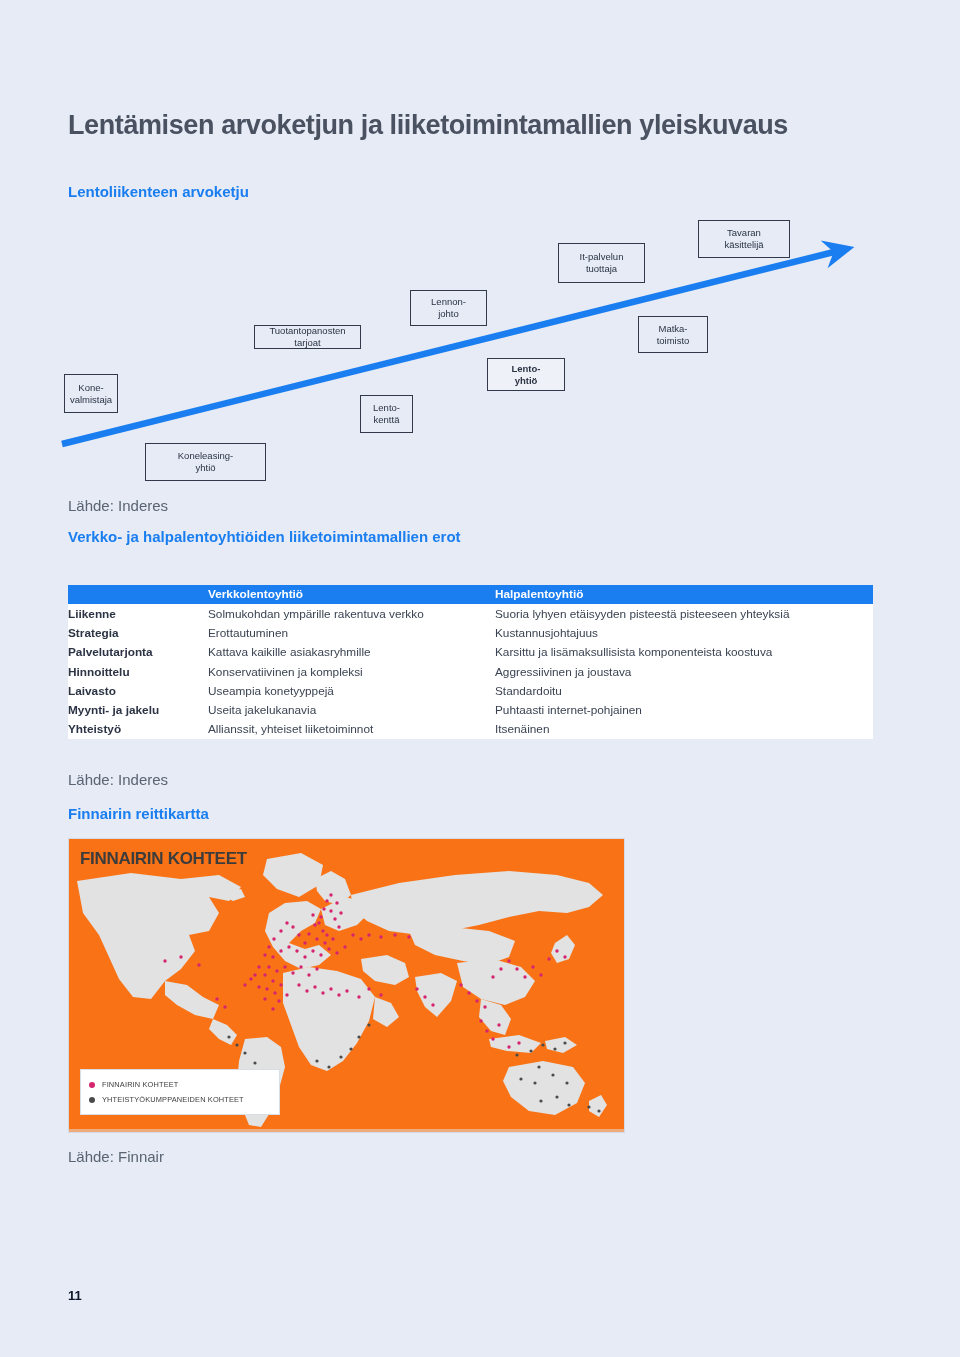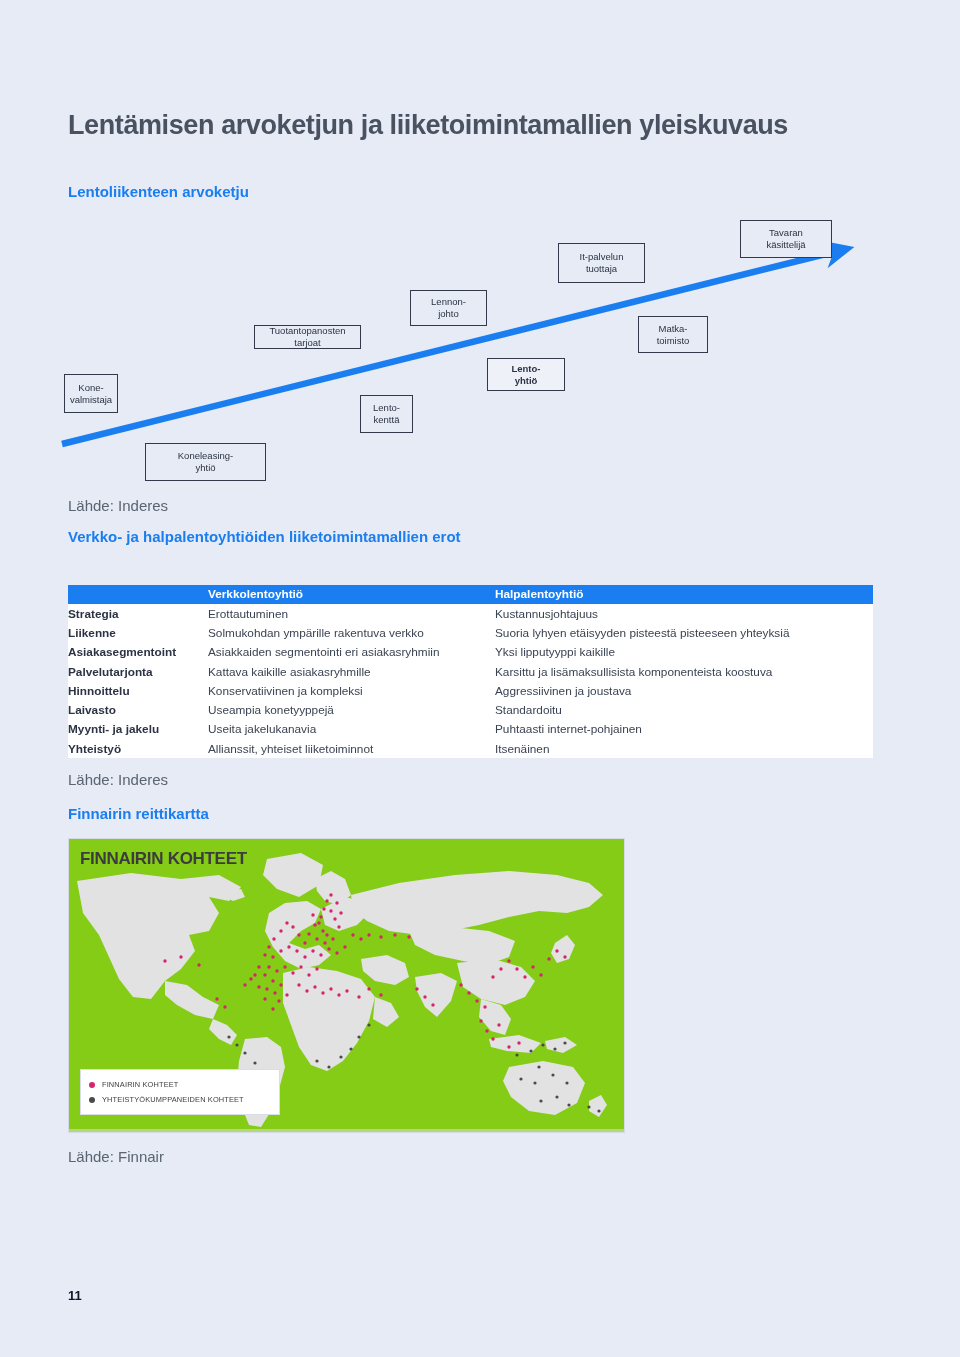--- a/index.html
+++ b/index.html
@@ -81,21 +81,21 @@
   }
   #comparison-table tbody td.rowlabel{ font-weight:bold; color:#2b3344; }
   .col-1{ width:140px; }
   .col-2{ width:287px; }
   .col-3{ width:378px; }
 
   
   #map-figure{
     position:absolute; left:68px; top:838px;
     width:557px; height:295px;
-    background:#84cc16;
+    background:#f97316;
     border:1px solid #d5dae4;
     overflow:hidden;
   }
   #map-title{
     position:absolute; left:11px; top:10px;
     font-size:17px; font-weight:bold;
     color:#3c3c3c; letter-spacing:-0.3px;
     z-index:4;
   }
   #world-svg{ position:absolute; left:0; top:0; width:557px; height:295px; }
@@ -160,21 +160,21 @@
       </div>
       <div class="vc-box strong" style="left: 487px; top: 148px; width: 78px; height: 33px;">
         <span>Lento-<br>yhtiö</span>
       </div>
       <div class="vc-box" style="left: 558px; top: 33px; width: 87px; height: 40px;">
         <span>It-palvelun<br>tuottaja</span>
       </div>
       <div class="vc-box" style="left: 638px; top: 106px; width: 70px; height: 37px;">
         <span>Matka-<br>toimisto</span>
       </div>
-      <div class="vc-box" style="left: 740px; top: 10px; width: 92px; height: 38px;">
+      <div class="vc-box" style="left: 698px; top: 10px; width: 92px; height: 38px;">
         <span>Tavaran<br>käsittelijä</span>
       </div>
     </div>
 </div>
 
 <div class="source-note" id="source-valuechain">Lähde: Inderes</div>
 
 <div class="section-heading" id="heading-table">Verkko- ja halpalentoyhtiöiden liiketoimintamallien erot</div>
 
 <div id="comparison-table">
@@ -186,33 +186,28 @@
     </colgroup>
     <thead>
       <tr id="thead-row">
           <th></th>
           <th>Verkkolentoyhtiö</th>
           <th>Halpalentoyhtiö</th>
         </tr>
     </thead>
     <tbody id="tbody-rows">
         <tr>
+          <td class="rowlabel">Liikenne</td>
+          <td>Solmukohdan ympärille rakentuva verkko</td>
+          <td>Suoria lyhyen etäisyyden pisteestä pisteeseen yhteyksiä</td>
+        </tr>
+        <tr>
           <td class="rowlabel">Strategia</td>
           <td>Erottautuminen</td>
           <td>Kustannusjohtajuus</td>
-        </tr>
-        <tr>
-          <td class="rowlabel">Liikenne</td>
-          <td>Solmukohdan ympärille rakentuva verkko</td>
-          <td>Suoria lyhyen etäisyyden pisteestä pisteeseen yhteyksiä</td>
-        </tr>
-        <tr>
-          <td class="rowlabel">Asiakasegmentoint</td>
-          <td>Asiakkaiden segmentointi eri asiakasryhmiin</td>
-          <td>Yksi lipputyyppi kaikille</td>
         </tr>
         <tr>
           <td class="rowlabel">Palvelutarjonta</td>
           <td>Kattava kaikille asiakasryhmille</td>
           <td>Karsittu ja lisämaksullisista komponenteista koostuva</td>
         </tr>
         <tr>
           <td class="rowlabel">Hinnoittelu</td>
           <td>Konservatiivinen ja kompleksi</td>
           <td>Aggressiivinen ja joustava</td>

